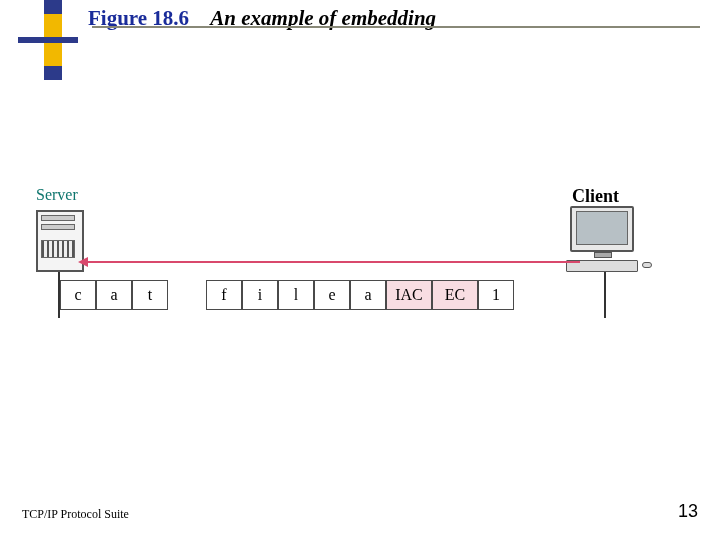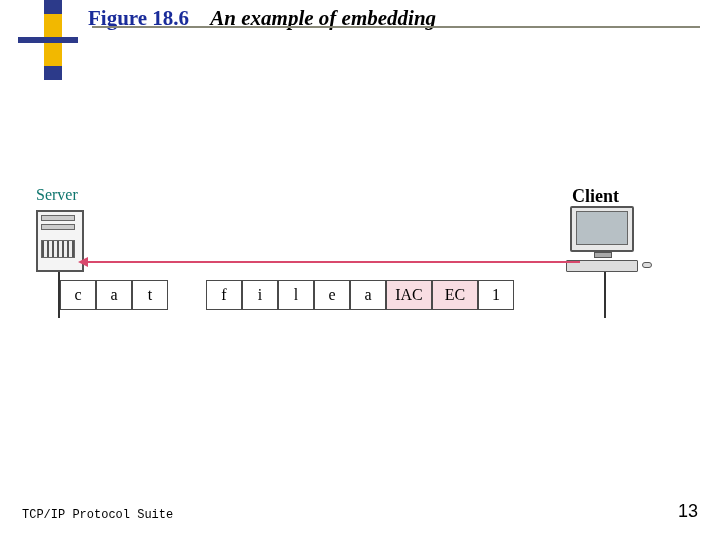--- a/index.html
+++ b/index.html
@@ -184,21 +184,21 @@
     border-top: 1px solid transparent;
     border-bottom: 1px solid transparent;
   }
   .pink { background: #f8dde2; }
 
   
   .footer-left {
     position: absolute;
     left: 22px;
     bottom: 18px;
-    font-family: Liberation Mono, monospace;
+    font-family: Liberation Serif, serif;
     font-size: 12px;
     color: #000;
   }
   .footer-right {
     position: absolute;
     right: 22px;
     bottom: 18px;
     font-family: Arial, sans-serif;
     font-size: 18px;
     color: #000;

